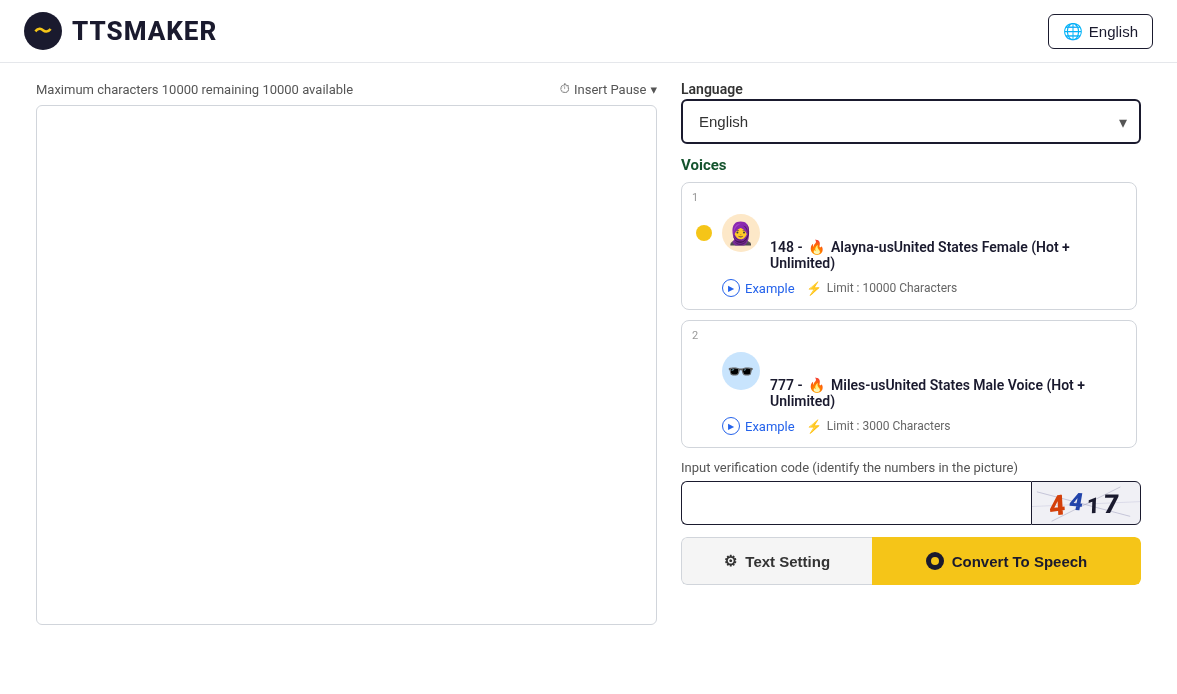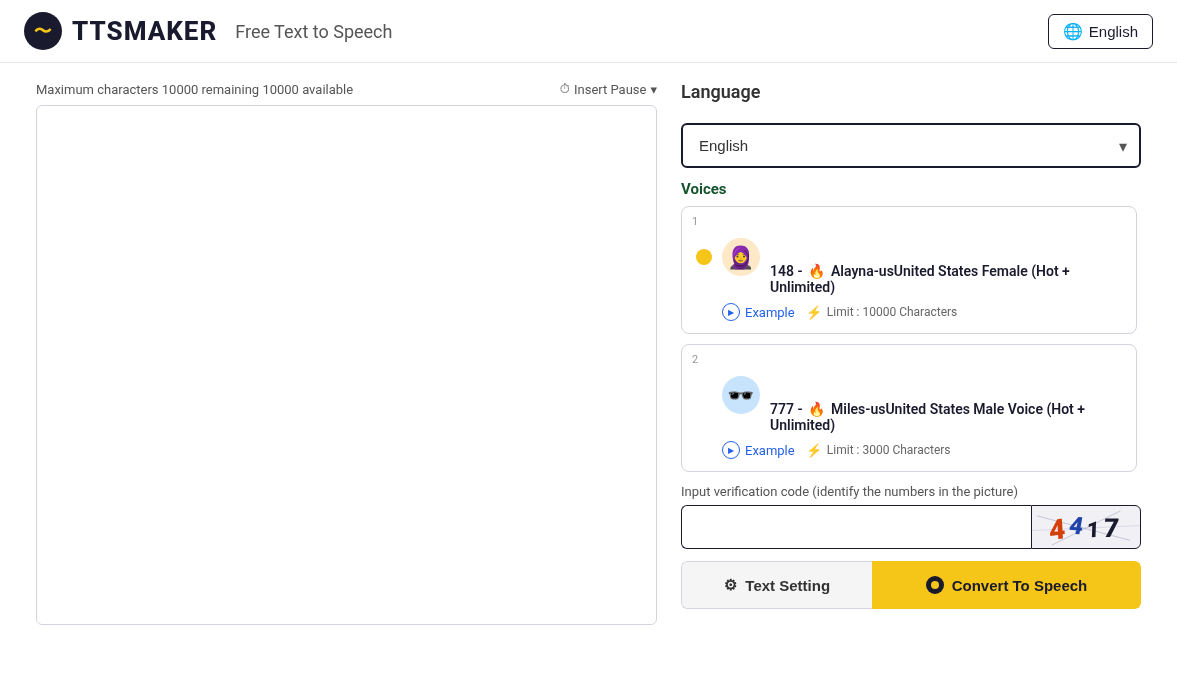--- a/index.html
+++ b/index.html
@@ -106,24 +106,24 @@
 
     
     .right-panel {
       width: 460px;
       display: flex;
       flex-direction: column;
       gap: 12px;
     }
 
     .section-label {
-      font-size: 18px;
+      font-size: 14px;
       font-weight: 600;
       color: #333;
-      margin-bottom: 21px;
+      margin-bottom: 2px;
     }
 
     
     .lang-select-wrapper {
       position: relative;
     }
     .lang-select {
       width: 100%;
       padding: 12px 16px;
       border: 2px solid #1a1a2e;
@@ -372,21 +372,20 @@
       background: #f5c518;
     }
   </style>
 </head>
 <body>
 
 <div class="header">
   <div class="logo-area">
     <div class="logo-icon">〜</div>
     <span class="logo-text">TTSMAKER</span>
-    <span class="tagline">Free Text to Speech</span>
   </div>
   <button class="lang-btn">
     <span class="globe-icon">🌐</span>
     <span>English</span>
   </button>
 </div>
 
 <div class="main">
 
   <div class="left-panel">

